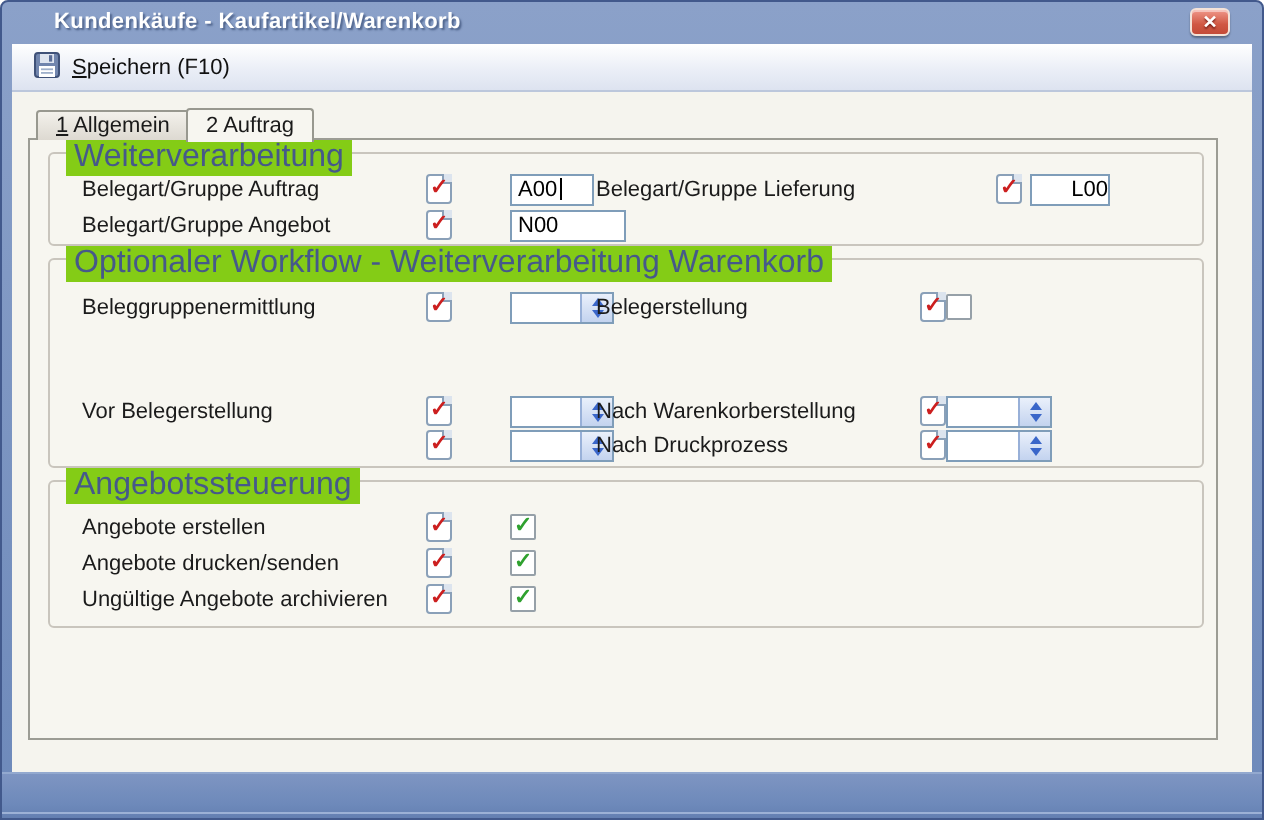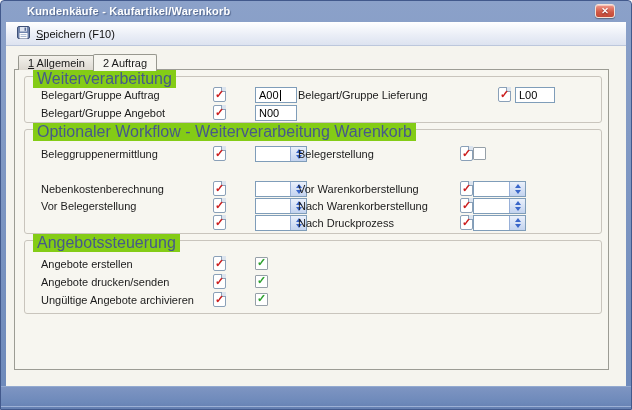--- a/index.html
+++ b/index.html
@@ -83,21 +83,21 @@
           border:1px solid #96a0a8; border-radius:1px; }
   .cbox.checked::after { content:"✓"; position:absolute; left:1px; top:-2px; font-size:11px;
                          font-weight:bold; color:#2fa12f; }
 
   
   .c-lbl-l  { left:16px; }
   .c-ico-l  { left:188px; }
   .c-fld-l  { left:204px;margin-left:26px; }
   .c-lbl-r  { left:273px; }
   .c-ico-r1 { left:473px; }
-  .c-fld-r1 { left:490px; }
+  .c-fld-r1 { left:490px;text-align:right; }
   .c-ico-r2 { left:435px; }
   .c-fld-r2 { left:448px; }
 
   
   .bottom-band { position:absolute; left:0; right:0; bottom:0; height:23px;
                  background:linear-gradient(#7e95c2,#6d89ba 70%,#647fb1);
                  border-top:1px solid #93a9cf; }
   .bottom-band::after { content:""; position:absolute; left:0; right:0; bottom:2px; height:1px;
                         background:rgba(200,215,240,.55); }
 </style>
@@ -144,21 +144,21 @@
           <span class="doc-icon c-ico-l"></span>
           <div class="tinput c-fld-l" style="width:42px"><span>A00</span><span class="caret"></span></div>
           <span class="lbl c-lbl-r">Belegart/Gruppe Lieferung</span>
           <span class="doc-icon c-ico-r1"></span>
           <div class="tinput c-fld-r1" style="width:40px"><span>L00</span></div>
         </div>
 
         <div class="row" style="top:28px">
           <span class="lbl c-lbl-l">Belegart/Gruppe Angebot</span>
           <span class="doc-icon c-ico-l"></span>
-          <div class="tinput c-fld-l" style="width:42px"><span>N00</span></div>
+          <div class="tinput c-fld-l" style="width:58px"><span>N00</span></div>
         </div>
       </div>
 
       <div class="group g2">
         <div class="group-title">Optionaler Workflow  - Weiterverarbeitung Warenkorb</div>
 
         <div class="row" style="top:16px">
           <span class="lbl c-lbl-l">Beleggruppenermittlung</span>
           <span class="doc-icon c-ico-l"></span>
           <div class="spin c-fld-l" style="width:52px">
@@ -166,40 +166,20 @@
             <span class="spin-btn">
                 <span class="tri-up"></span>
                 <span class="tri-down"></span>
               </span>
           </div>
           <span class="lbl c-lbl-r">Belegerstellung</span>
           <span class="doc-icon c-ico-r2"></span>
           <span class="cbox c-fld-r2"></span>
         </div>
 
-        <div class="row" style="top:51px">
-          <span class="lbl c-lbl-l">Nebenkostenberechnung</span>
-          <span class="doc-icon c-ico-l"></span>
-          <div class="spin c-fld-l" style="width:52px">
-            <span></span>
-            <span class="spin-btn">
-                <span class="tri-up"></span>
-                <span class="tri-down"></span>
-              </span>
-          </div>
-          <span class="lbl c-lbl-r">Vor Warenkorberstellung</span>
-          <span class="doc-icon c-ico-r2"></span>
-          <div class="spin c-fld-r2" style="width:53px">
-            <span></span>
-            <span class="spin-btn">
-                <span class="tri-up"></span>
-                <span class="tri-down"></span>
-              </span>
-          </div>
-        </div>
 
         <div class="row" style="top:68px">
           <span class="lbl c-lbl-l">Vor Belegerstellung</span>
           <span class="doc-icon c-ico-l"></span>
           <div class="spin c-fld-l" style="width:52px">
             <span></span>
             <span class="spin-btn">
                 <span class="tri-up"></span>
                 <span class="tri-down"></span>
               </span>

